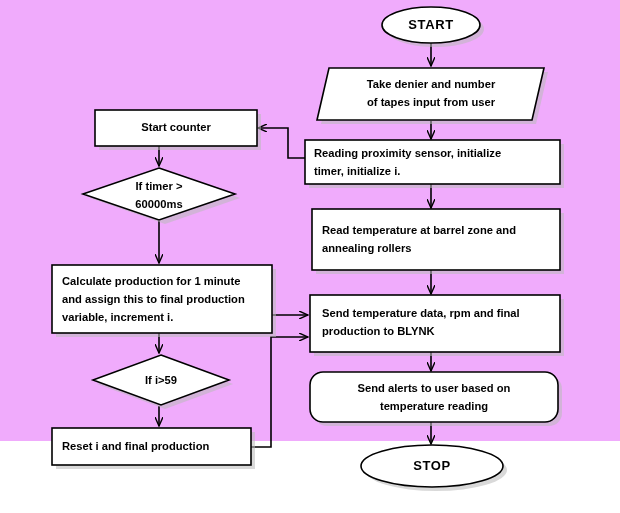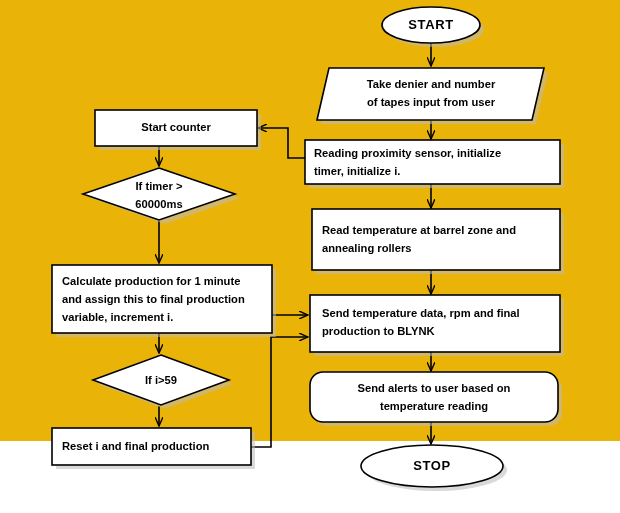--- a/index.html
+++ b/index.html
@@ -10,21 +10,21 @@
   body {
     width: 620px;
     height: 513px;
     font-family: "Liberation Sans", sans-serif;
     overflow: hidden;
   }
   #flowchart-root {
     position: relative;
     width: 620px;
     height: 441px;
-    background: #eab308;
+    background: #f0abfc;
   }
   svg.chart-svg {
     display: block;
     width: 620px;
     height: 513px;
   }
   .node-shape {
     fill: #ffffff;
     stroke: #000000;
     stroke-width: 1.6;

